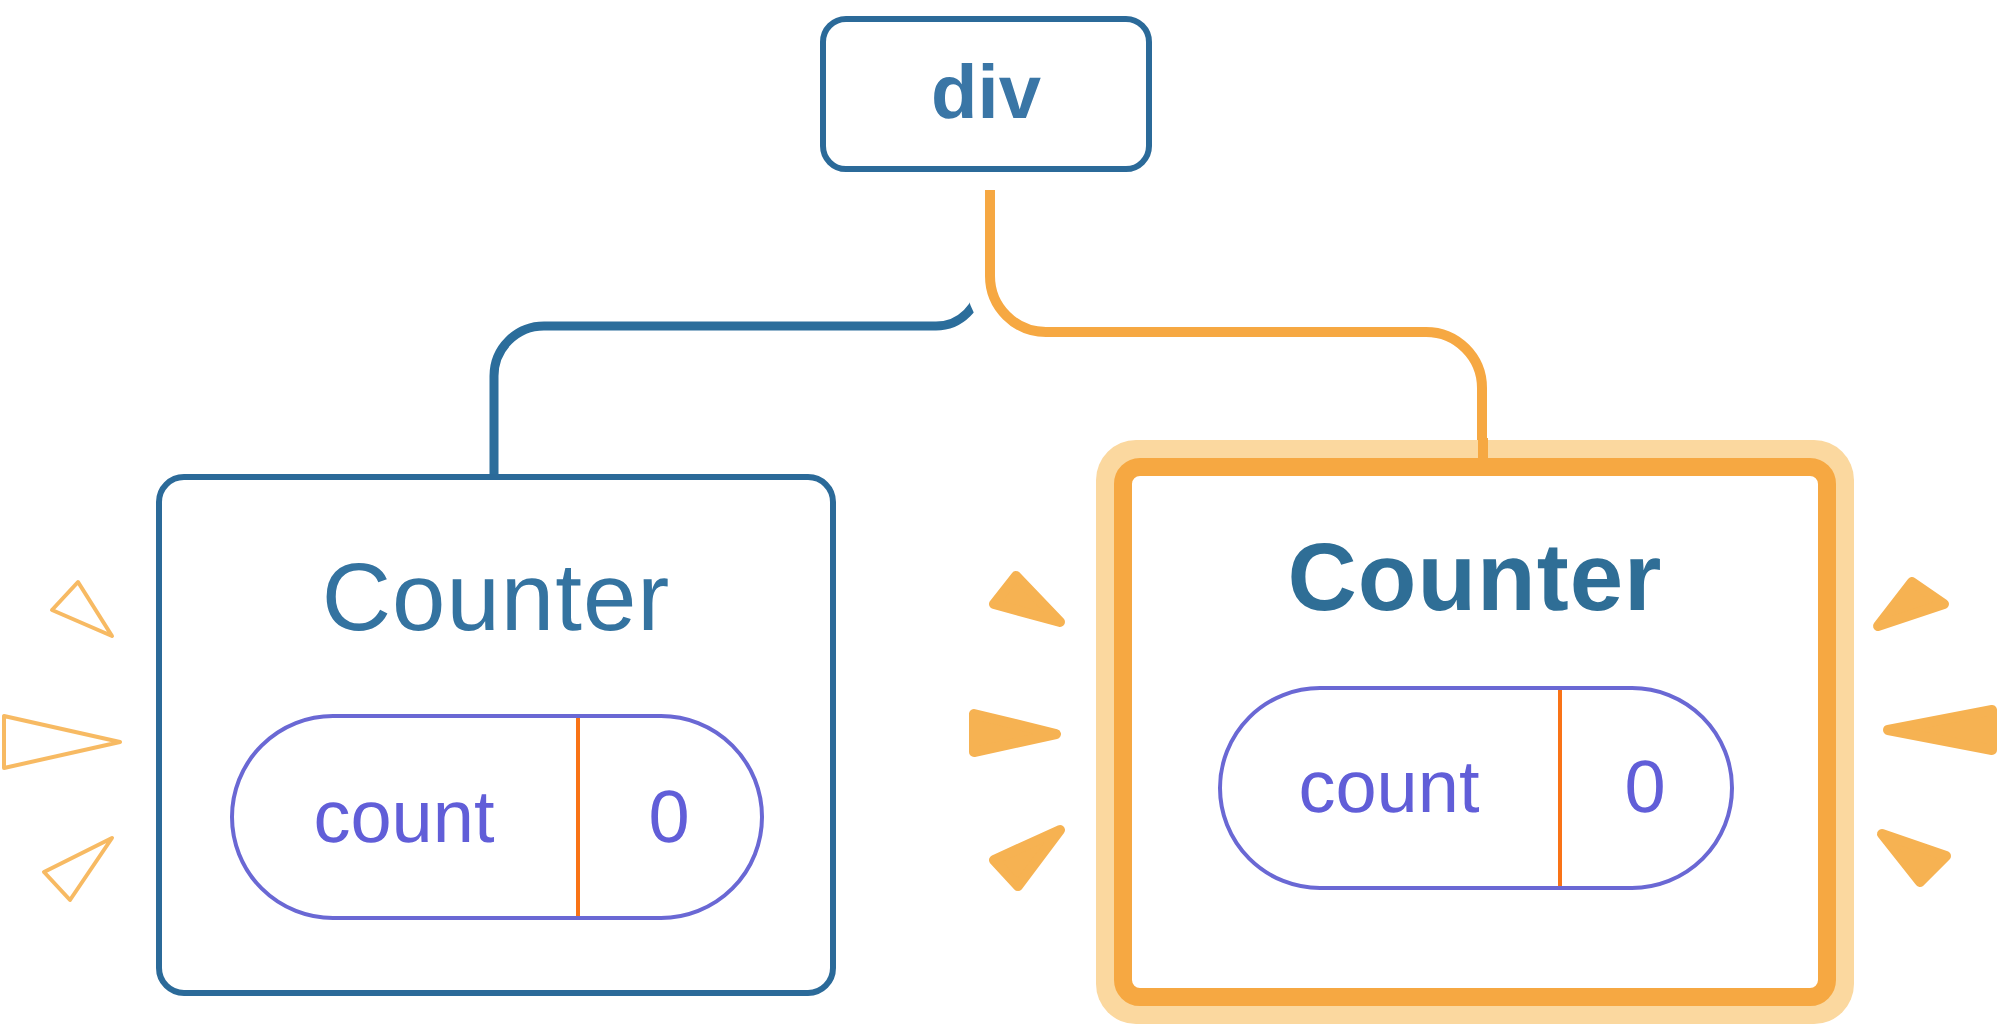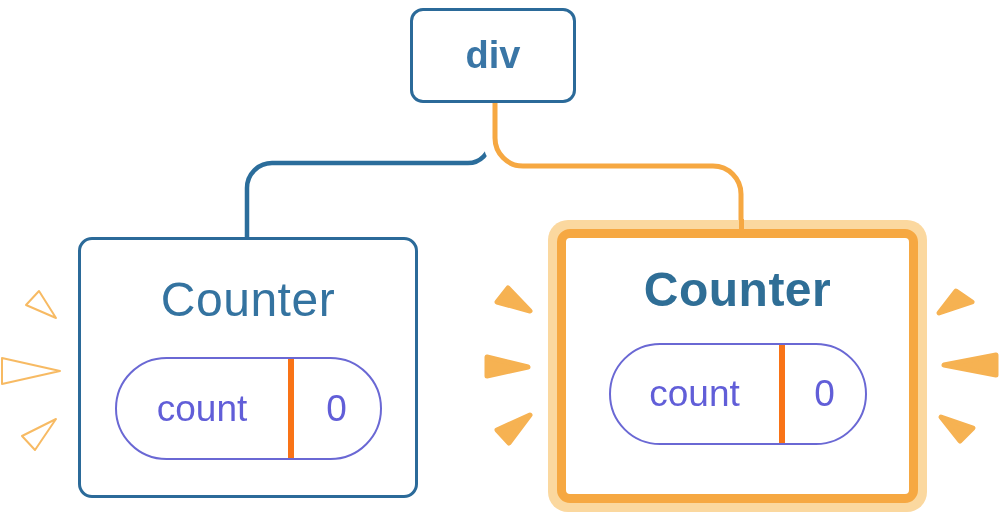--- a/index.html
+++ b/index.html
@@ -9,21 +9,21 @@
     height: 515px;
     font-family: "Liberation Sans", sans-serif;
     overflow: hidden;
   }
   svg.wires { position: absolute; left: 0; top: 0; width: 999px; height: 515px; }
 
   
   .node-root {
     position: absolute;
     left: 410px; top: 8px;
-    width: 166px; height: 95px;
+    width: 166px; height: 78px;
     box-sizing: border-box;
     background: #ffffff;
     border: 3px solid #2b6a99;
     border-radius: 13px;
     display: flex; align-items: center; justify-content: center;
     font-size: 38px; font-weight: 600; color: #3a76a6;
   }
 
   
   .card-left {
@@ -74,21 +74,21 @@
     border: 2px solid #6a68d4;
     border-radius: 60px;
     display: flex;
     color: #615ed8;
     font-size: 37px;
     background: #ffffff;
     overflow: hidden;
   }
   .pill .key {
     width: 171px;
-    border-right: 6px solid #f97316;
+    border-right: 2px solid #f97316;
     display: flex; align-items: center; justify-content: center;
   }
   .card-right-inner .pill .key { width: 168px; }
   .pill .val {
     flex: 1;
     display: flex; align-items: center; justify-content: center;
   }
 
   
   .wire-overlay {

